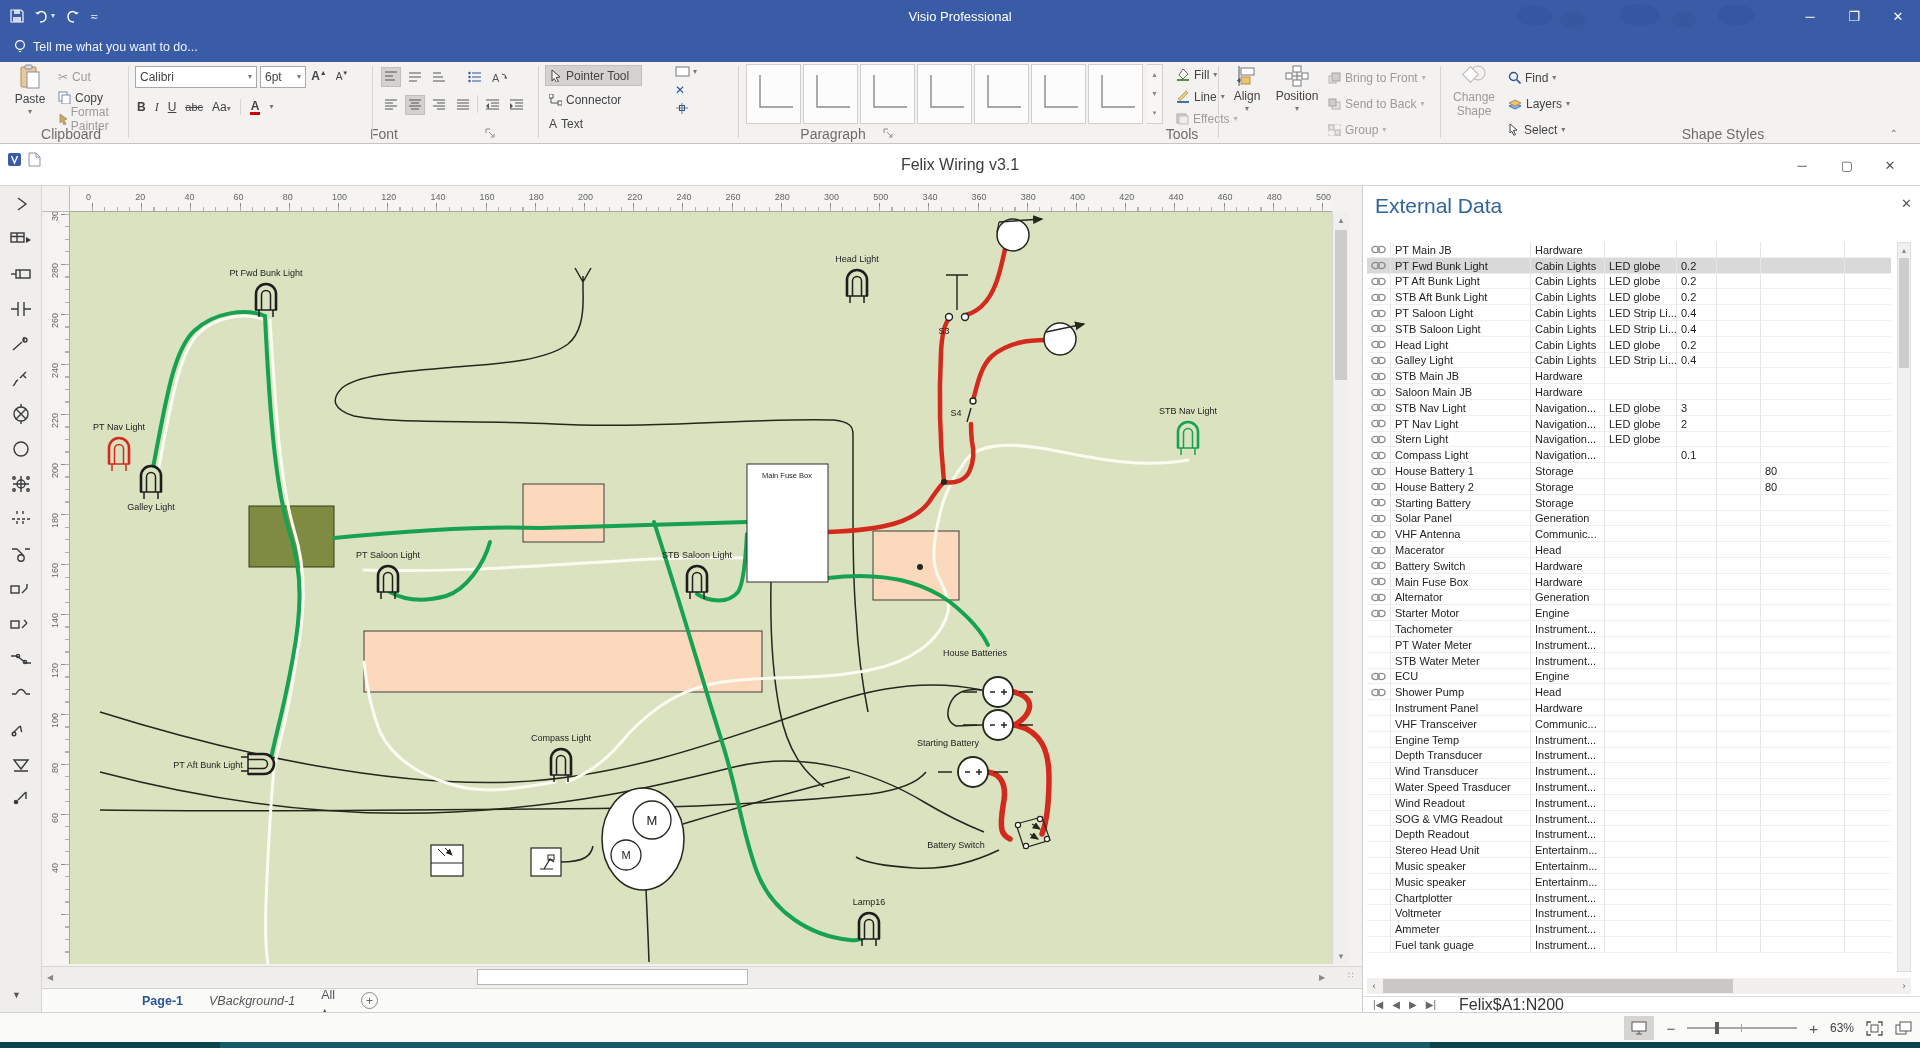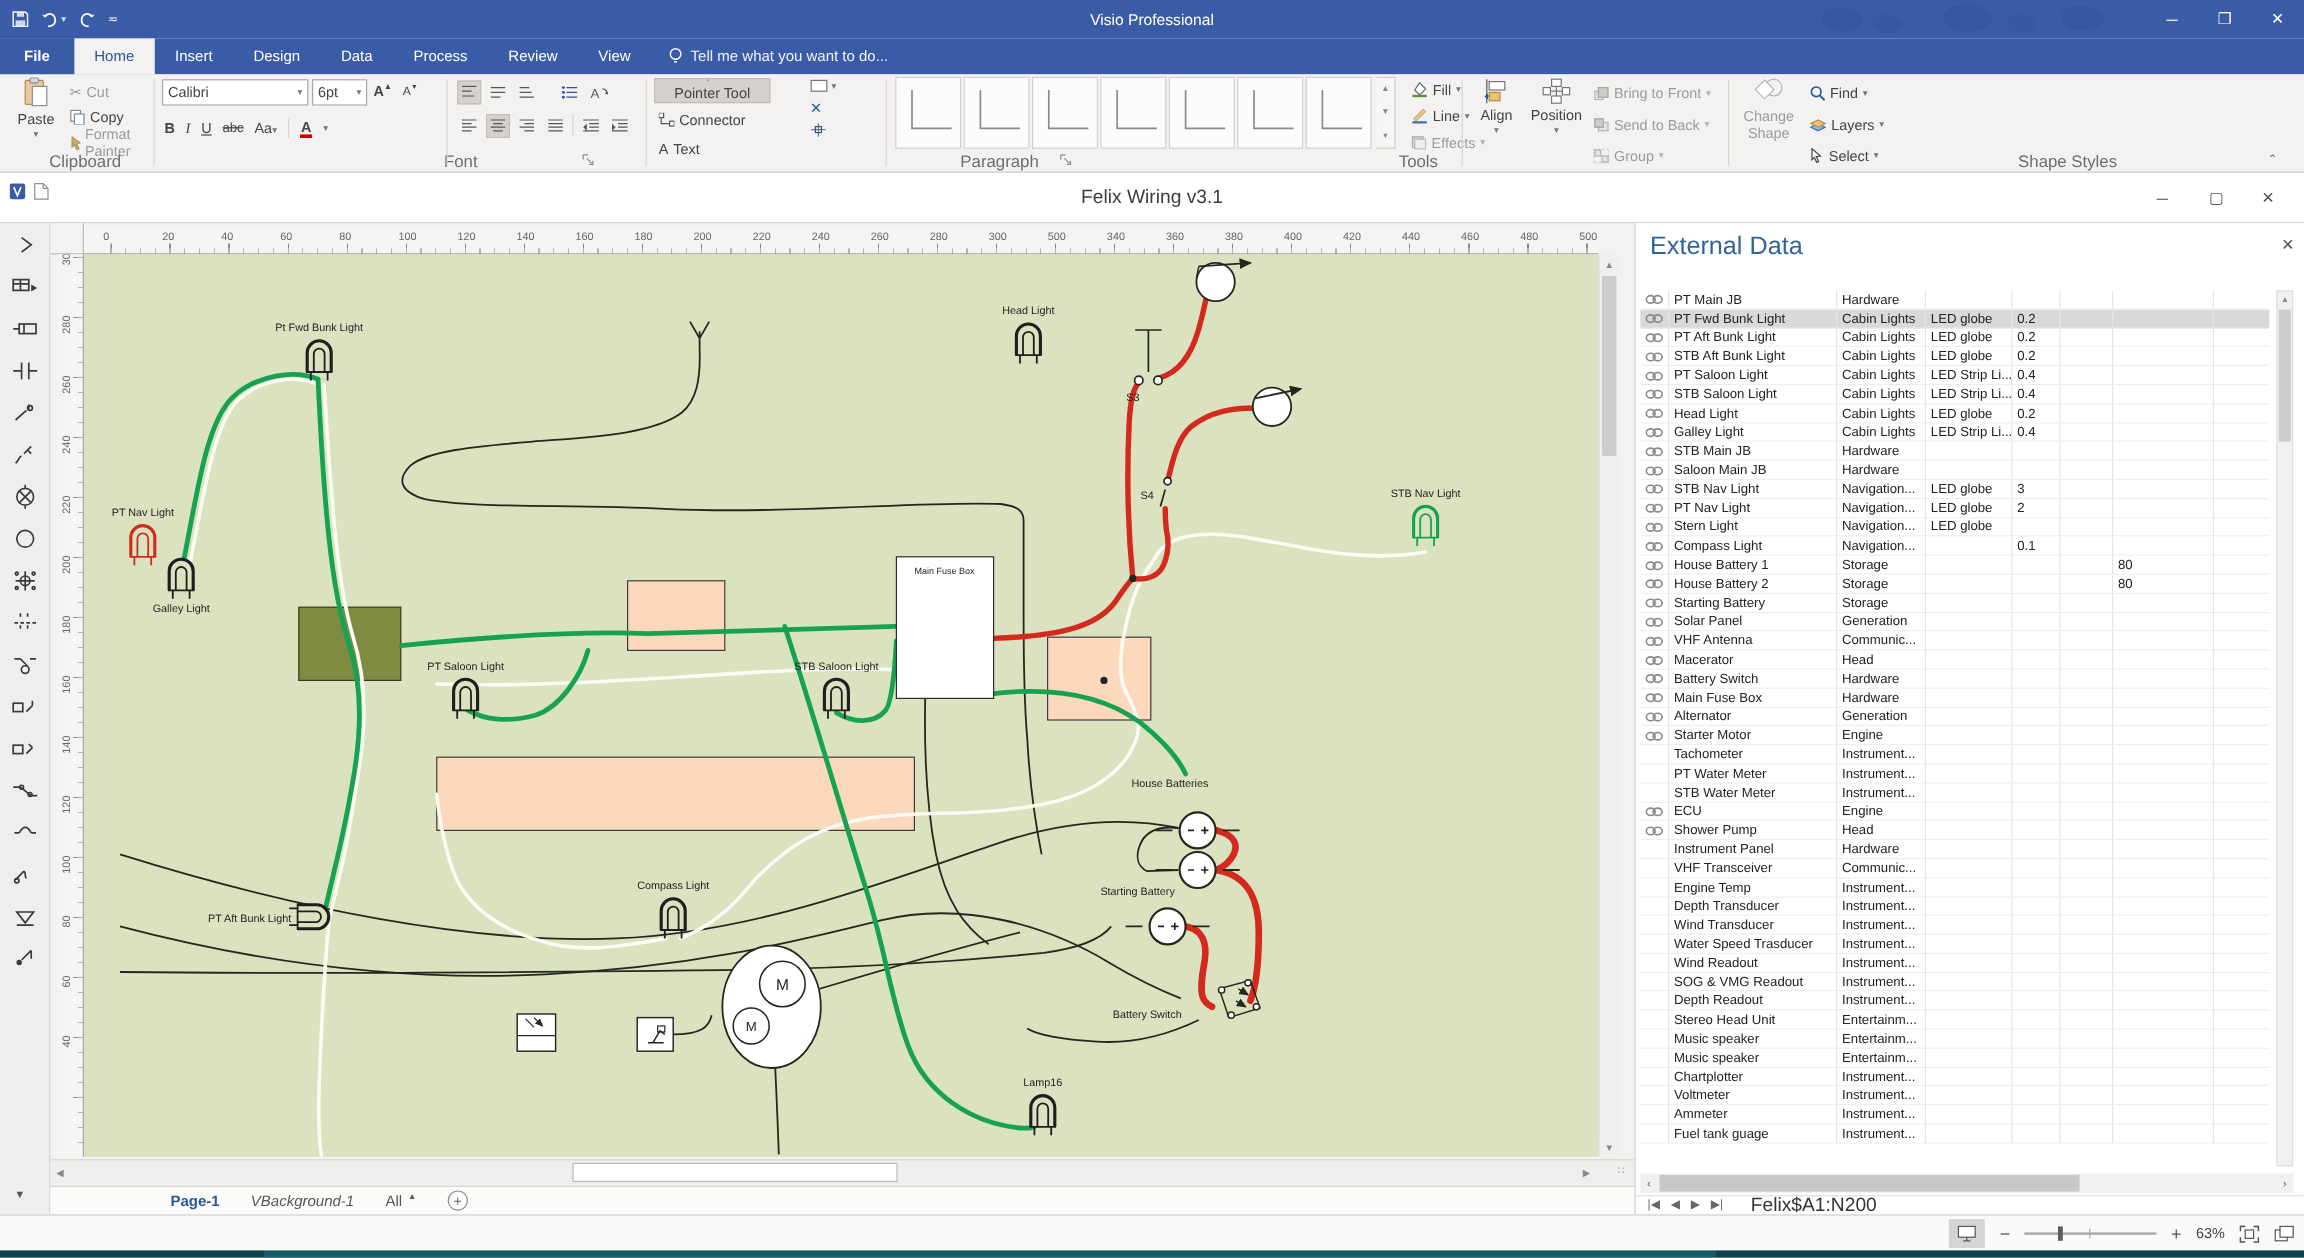--- a/index.html
+++ b/index.html
@@ -63,21 +63,21 @@
   .vscroll .arr{position:absolute;left:0;width:16px;height:16px;display:flex;align-items:center;justify-content:center;font-size:8px;color:#888;background:#f0efed;}
   .vscroll .thumbv{position:absolute;left:2px;width:12px;background:#cdcccb;border-radius:1px;}
   .hscrollrow{position:absolute;left:42px;top:966px;width:1320px;height:21px;background:#efeeec;border-top:1px solid #d8d6d4;}
   .hthumb{position:absolute;top:2px;height:16px;background:#fff;border:1px solid #b9b7b5;}
   .harr{position:absolute;top:0;width:16px;height:20px;display:flex;align-items:center;justify-content:center;font-size:8px;color:#888;}
   .grip{position:absolute;left:1348px;top:970px;width:12px;height:12px;color:#9a9a9a;font-size:9px;letter-spacing:1px;}
   
   .pagetabs{position:absolute;left:42px;top:988px;width:1320px;height:24px;background:#fbfbfa;border-top:1px solid #d2d0ce;display:flex;align-items:center;gap:26px;padding-left:100px;font-size:12.5px;}
   .ptab-active{color:#2a5699;font-weight:bold;}
   .ptab-bg{font-style:italic;color:#555;}
-  .ptab-all{color:#555;display:flex;gap:5px;align-items:flex-start;}
+  .ptab-all{color:#555;display:flex;gap:5px;align-items:flex-start;flex-direction:column;}
   .addpage{width:17px;height:17px;border:1px solid #8a8a8a;border-radius:50%;display:flex;align-items:center;justify-content:center;color:#666;font-size:12px;}
   .stdown{position:absolute;left:12px;top:990px;color:#555;font-size:9px;}
   
   .panel{position:absolute;left:1362px;top:186px;width:558px;height:826px;background:#fff;border-left:1px solid #cfcdcb;}
   .panel-title{position:absolute;left:12px;top:8px;font-size:21px;color:#31639c;}
   .panel-close{position:absolute;right:8px;top:10px;color:#555;font-size:13px;}
   .etable{position:absolute;left:4px;top:56px;width:524px;}
   .erow{display:flex;height:15.8px;align-items:stretch;font-size:11px;color:#222;}
   .erow.head{height:19px;color:#333;border-top:1px solid #c8c6c4;}
   .ecell{padding:1px 4px 0 4px;white-space:nowrap;overflow:hidden;border-right:1px solid #e6e5e4;display:flex;align-items:center;}
@@ -147,30 +147,20 @@
     <div class="deco" style="left:1672px;top:12px;width:24px;height:15px;opacity:.4"></div>
     <div class="deco" style="left:1718px;top:5px;width:36px;height:20px;"></div>
     <div class="win-btns">
       <div class="wb">─</div>
       <div class="wb">❐</div>
       <div class="wb">✕</div>
     </div>
   </div>
 
   <div class="tabrow">
-    <div id="tabs" style="display:flex">
-        <div class="tab file">File</div>
-        <div class="tab active">Home</div>
-        <div class="tab">Insert</div>
-        <div class="tab">Design</div>
-        <div class="tab">Data</div>
-        <div class="tab">Process</div>
-        <div class="tab">Review</div>
-        <div class="tab">View</div>
-      </div>
     <div class="tellme">
       <svg width="12" height="16" viewBox="0 0 12 16">
           <circle cx="6" cy="6" r="4.4" fill="none" stroke="#fff" stroke-width="1.2"></circle>
           <path d="M4.5 10.5h3M4.8 12.5h2.4" stroke="#fff" stroke-width="1.2"></path>
         </svg>
       <span>Tell me what you want to do...</span>
     </div>
   </div>
 
   <div class="ribbon">
@@ -311,21 +301,21 @@
           </div>
       </div>
       <div class="glabel" style="left:377px;width:158px;">Paragraph</div>
       <svg class="launcher" style="left:506px;" width="10" height="10">
           <path d="M1 1h4M1 1v4M4 4l4 4M9 6v3h-3" stroke="#8a8a8a" fill="none"></path>
         </svg>
     </div>
     <div class="rsep" style="left:538px;"></div>
 
     <div class="rgroup" style="left:543px;width:192px;">
-      <div class="smallrow sel" style="position:absolute;left:2px;top:3px;width:97px;padding:0 4px;flex-direction:column;">
+      <div class="smallrow sel" style="position:absolute;left:2px;top:3px;width:97px;padding:0 4px;">
         <svg width="12" height="13">
             <path d="M2 1l8 7-4 .5 2.5 4-1.8.9L4 9.5 2 12z" fill="#fff" stroke="#444"></path>
           </svg>
           <span>Pointer Tool</span>
       </div>
       <div class="smallrow" style="position:absolute;left:2px;top:27px;padding:0 4px;">
         <svg width="13" height="12">
             <path d="M2 3v6h9" fill="none" stroke="#555"></path>
             <rect x="0" y="0" width="4" height="4" fill="#fff" stroke="#555"></rect>
             <rect x="9" y="7" width="4" height="4" fill="#fff" stroke="#555"></rect>

